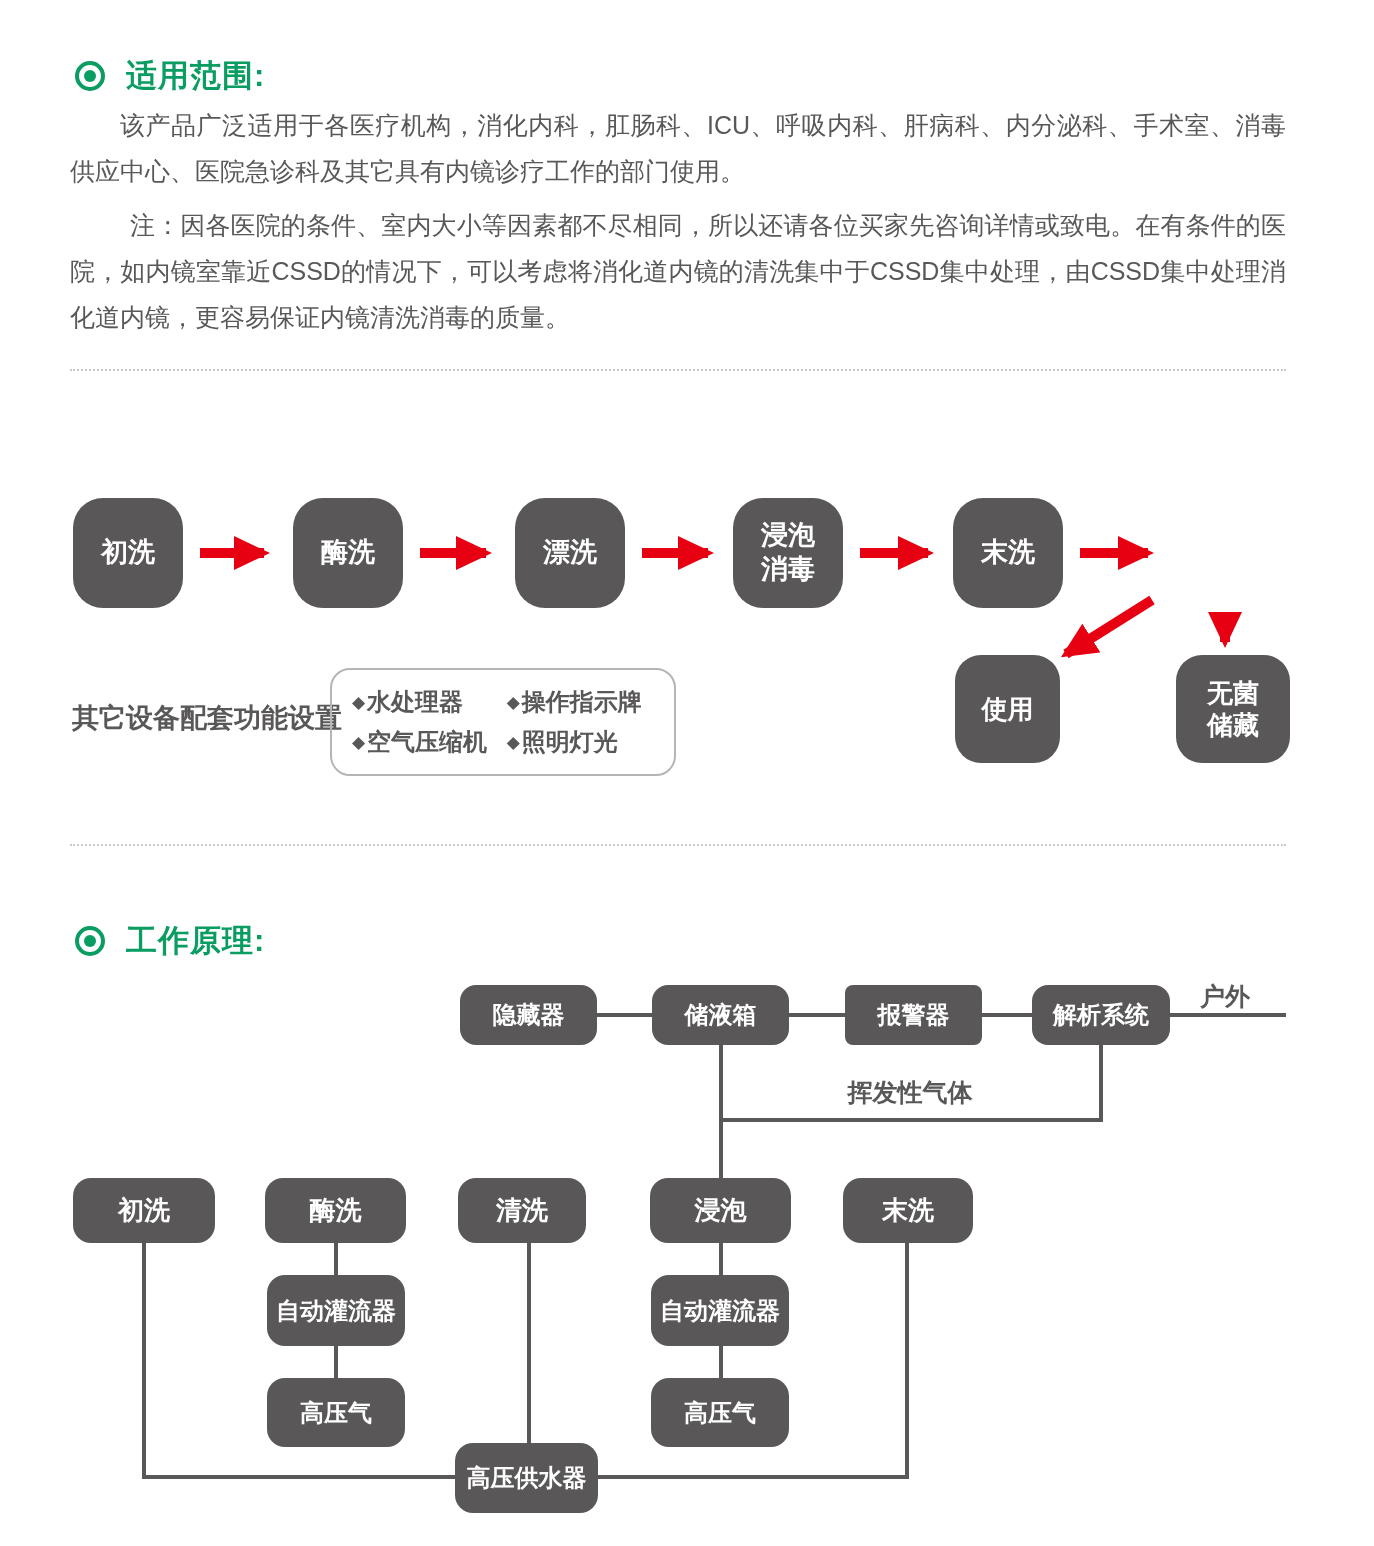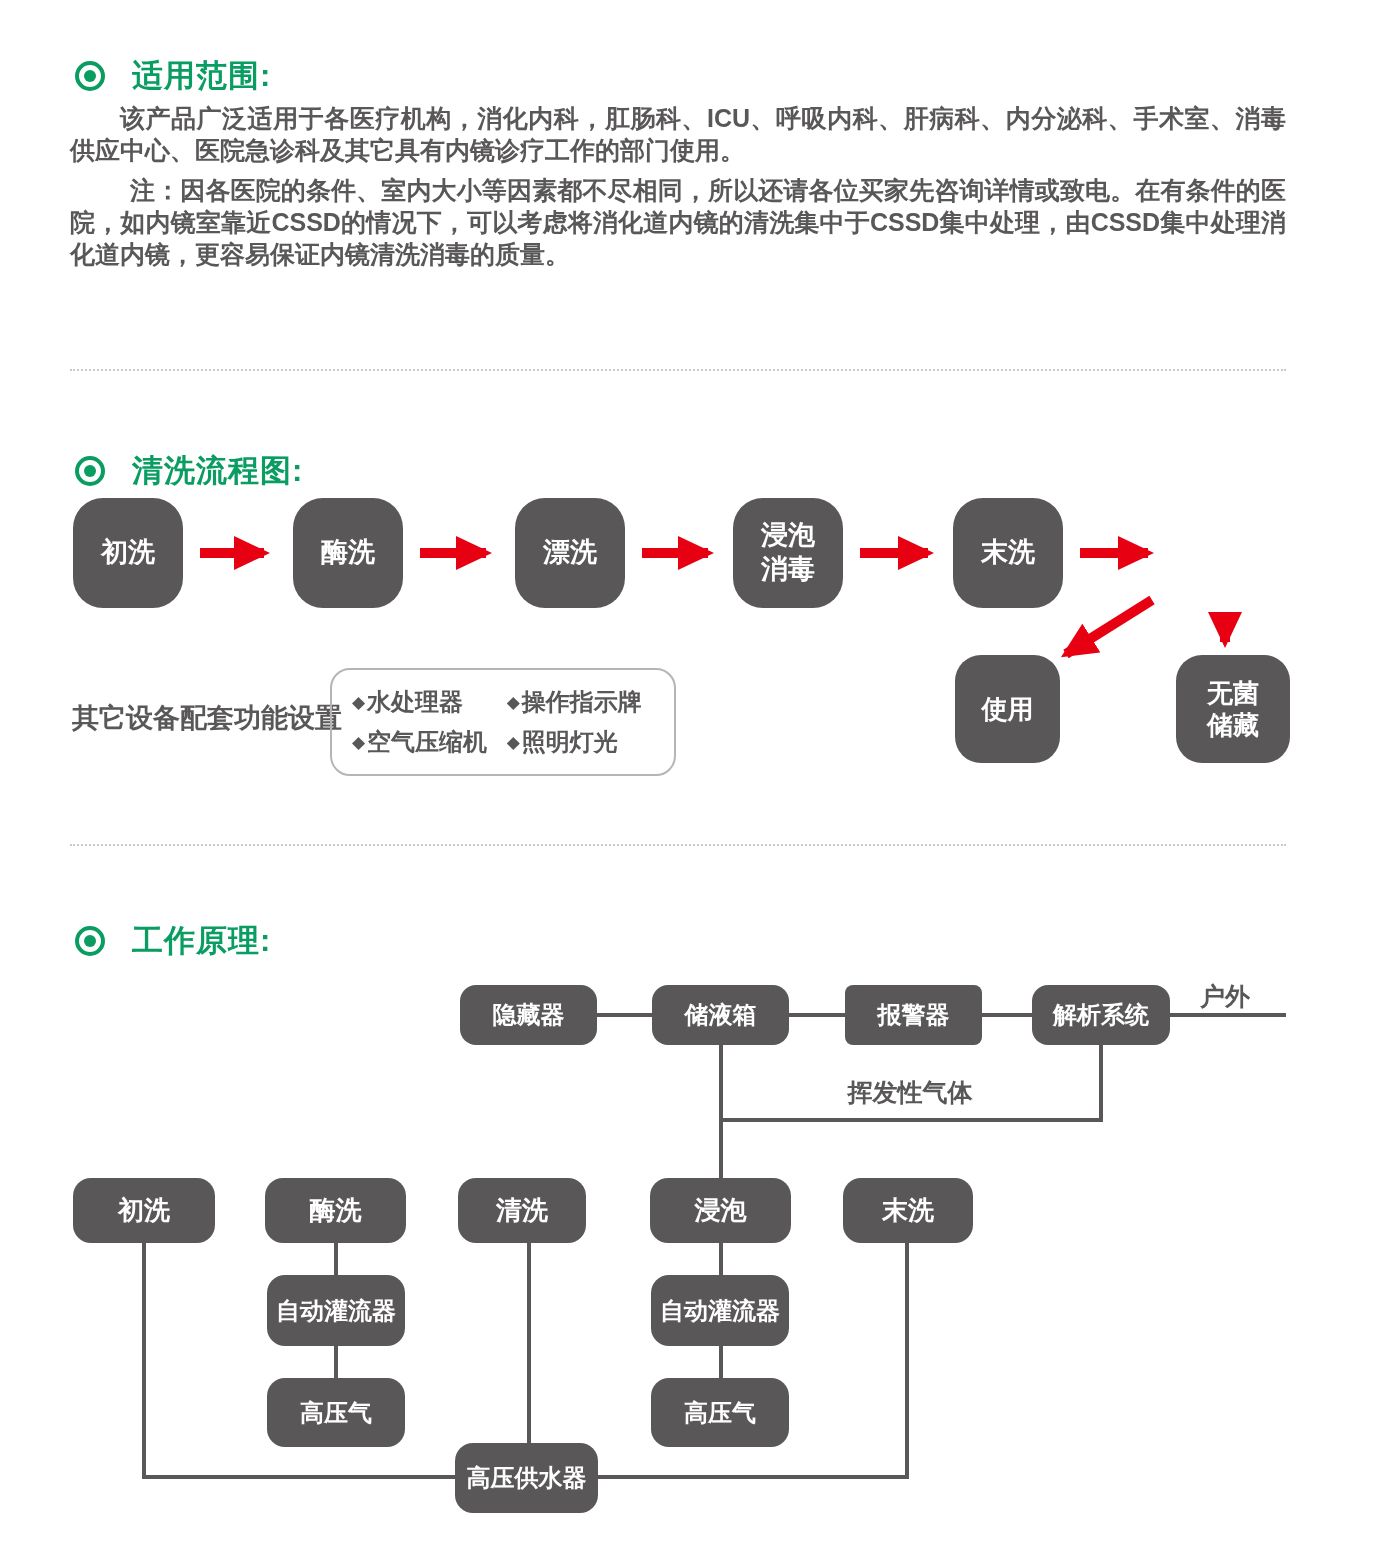--- a/index.html
+++ b/index.html
@@ -2,32 +2,32 @@
 <html style="--green: #0a9d62; --gray: #595757; --red: #e60012; --text: #595757; --border: #b5b5b6;"><head>
 <meta charset="utf-8">
 <style>
   html,body{margin:0;padding:0;background:#ffffff;}
   .page{
     position:relative;width:1374px;height:1546px;background:#fff;
     font-family:"Liberation Sans","DejaVu Sans",sans-serif;overflow:hidden;
   }
   
   .sec-header{
-    position:absolute;display:flex;align-items:center;gap:27px;
+    position:absolute;display:flex;align-items:center;gap:21px;
     color:var(--green);font-weight:bold;font-size:31px;letter-spacing:1px;
   }
   .bullet{
     width:22px;height:22px;border:4px solid var(--green);border-radius:50%;
     display:flex;align-items:center;justify-content:center;flex:0 0 auto;
   }
   .bullet::after{content:"";width:12px;height:12px;background:var(--green);border-radius:50%;}
   
   .body-text{
     position:absolute;left:70px;top:102px;width:1216px;
-    color:var(--text);font-size:25px;line-height:32px;font-weight:bold;text-align:justify;
+    color:var(--text);font-size:25px;line-height:46px;font-weight:normal;text-align:justify;
   }
   .body-text p{margin:0;}
   .p1{text-indent:2em;}
   .p2{text-indent:2.4em;margin-top:8px !important;}
   
   .divider{position:absolute;left:70px;width:1216px;border-top:2px dotted #c9c9c9;height:0;}
   
   .gbox{
     position:absolute;background:var(--gray);color:#fff;font-weight:bold;
     display:flex;align-items:center;justify-content:center;text-align:center;
@@ -63,24 +63,20 @@
     <span>适用范围:</span>
   </div>
 
   <div class="body-text">
     <p class="p1">该产品广泛适用于各医疗机构，消化内科，肛肠科、ICU、呼吸内科、肝病科、内分泌科、手术室、消毒供应中心、医院急诊科及其它具有内镜诊疗工作的部门使用。</p>
     <p class="p2">注：因各医院的条件、室内大小等因素都不尽相同，所以还请各位买家先咨询详情或致电。在有条件的医院，如内镜室靠近CSSD的情况下，可以考虑将消化道内镜的清洗集中于CSSD集中处理，由CSSD集中处理消化道内镜，更容易保证内镜清洗消毒的质量。</p>
   </div>
 
   <div class="divider" style="top:369px;"></div>
 
-  <div class="sec-header" style="left:75px;top:450px;">
-    <span class="bullet"></span>
-    <span>清洗流程图:</span>
-  </div>
 
   <svg class="overlay" width="1374" height="1546">
     <defs>
       <marker id="arr" markerUnits="userSpaceOnUse" markerWidth="38" markerHeight="34" refX="30" refY="17" orient="auto">
         <path d="M0,0 L36,17 L0,34 Z" fill="#e60012"></path>
       </marker>
     </defs>
     <g stroke="#e60012" stroke-width="10">
       <line x1="200" y1="553" x2="264" y2="553" marker-end="url(#arr)"></line>
       <line x1="420" y1="553" x2="486" y2="553" marker-end="url(#arr)"></line>

